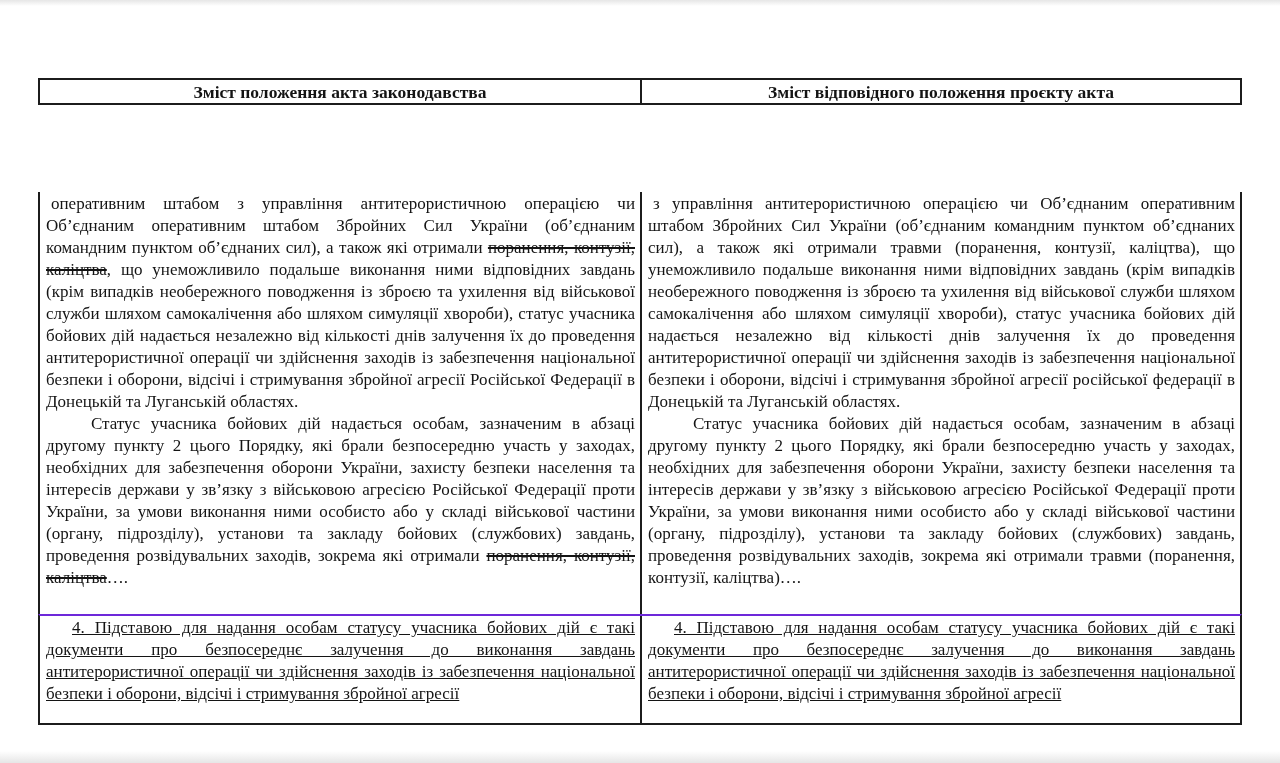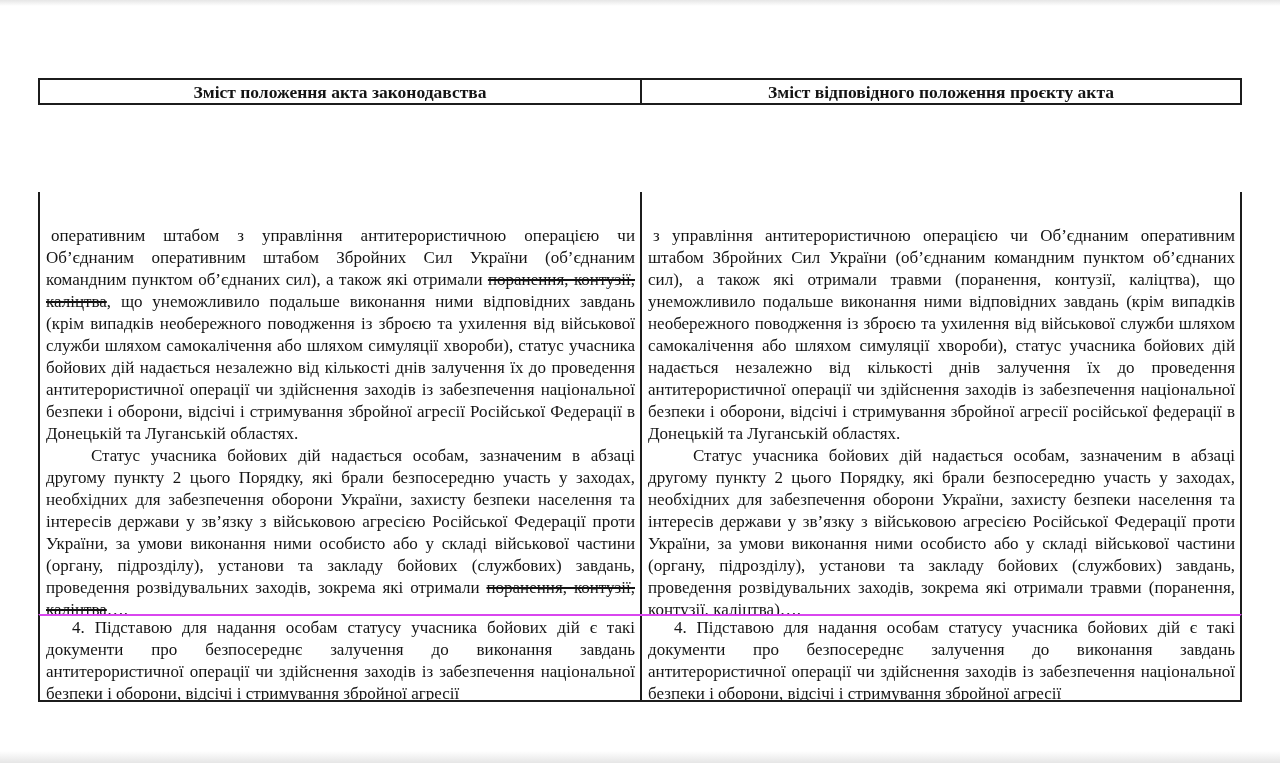--- a/index.html
+++ b/index.html
@@ -49,27 +49,28 @@
   .body-row .cell {
     width: 50%;
     padding: 1px 5px 0 6px;
     font-size: 17px;
     line-height: 22px;
     overflow: hidden;
   }
   .body-row .cell + .cell { border-left: 2px solid #1c1c1c; }
   .row1 { height: 422px; }
   .row2 {
-    height: 88px;
-    border-top: 2px solid #d946ef;
+    height: 111px;
+    border-top: 2px solid #6d28d9;
     border-bottom: 2px solid #1c1c1c;
+    text-decoration: underline;
   }
 
   .para { text-align: justify; hyphens: none; }
-  .ind-small { text-indent: 5px; margin-top: 32px; }
+  .ind-small { text-indent: 5px; }
   .ind-full  { text-indent: 45px; }
   .ind-item  { text-indent: 26px; }
   .run-normal { }
   .run-strike { text-decoration: line-through; text-decoration-thickness: 1.5px; }
   .run-bold   { font-weight: normal; }
 </style>
 </head>
 <body>
 
 <div class="edge-top"></div>

